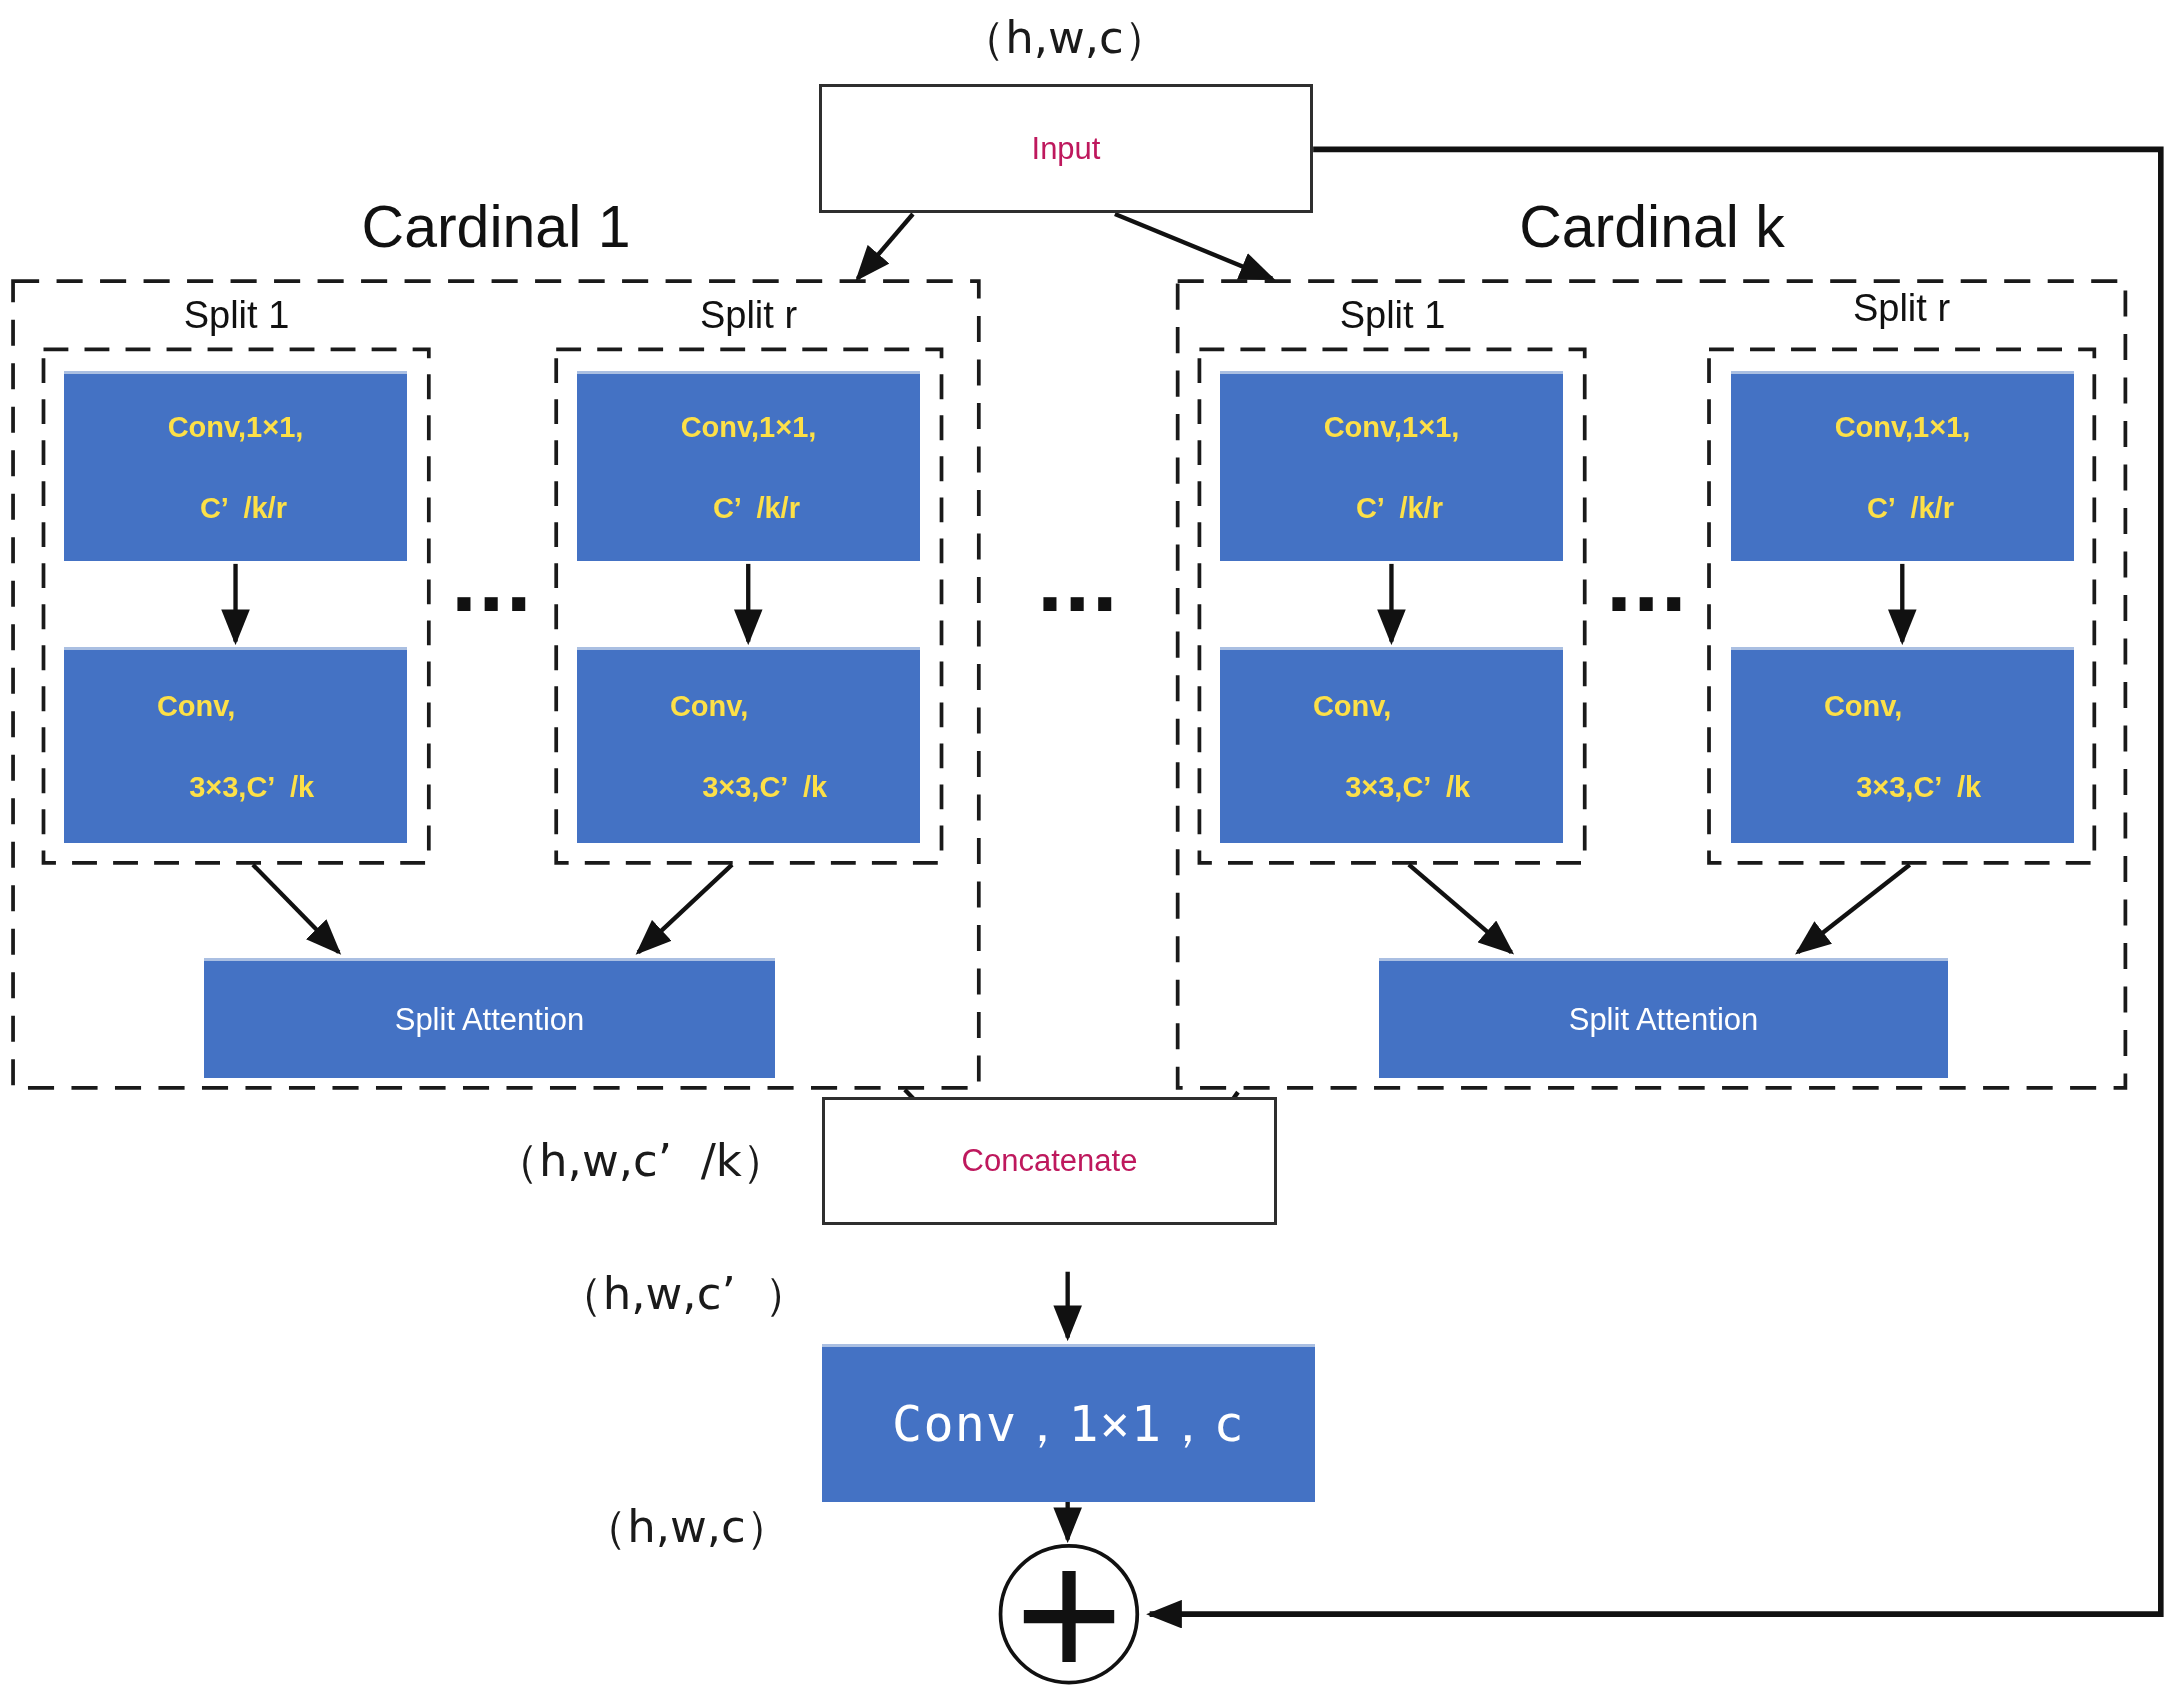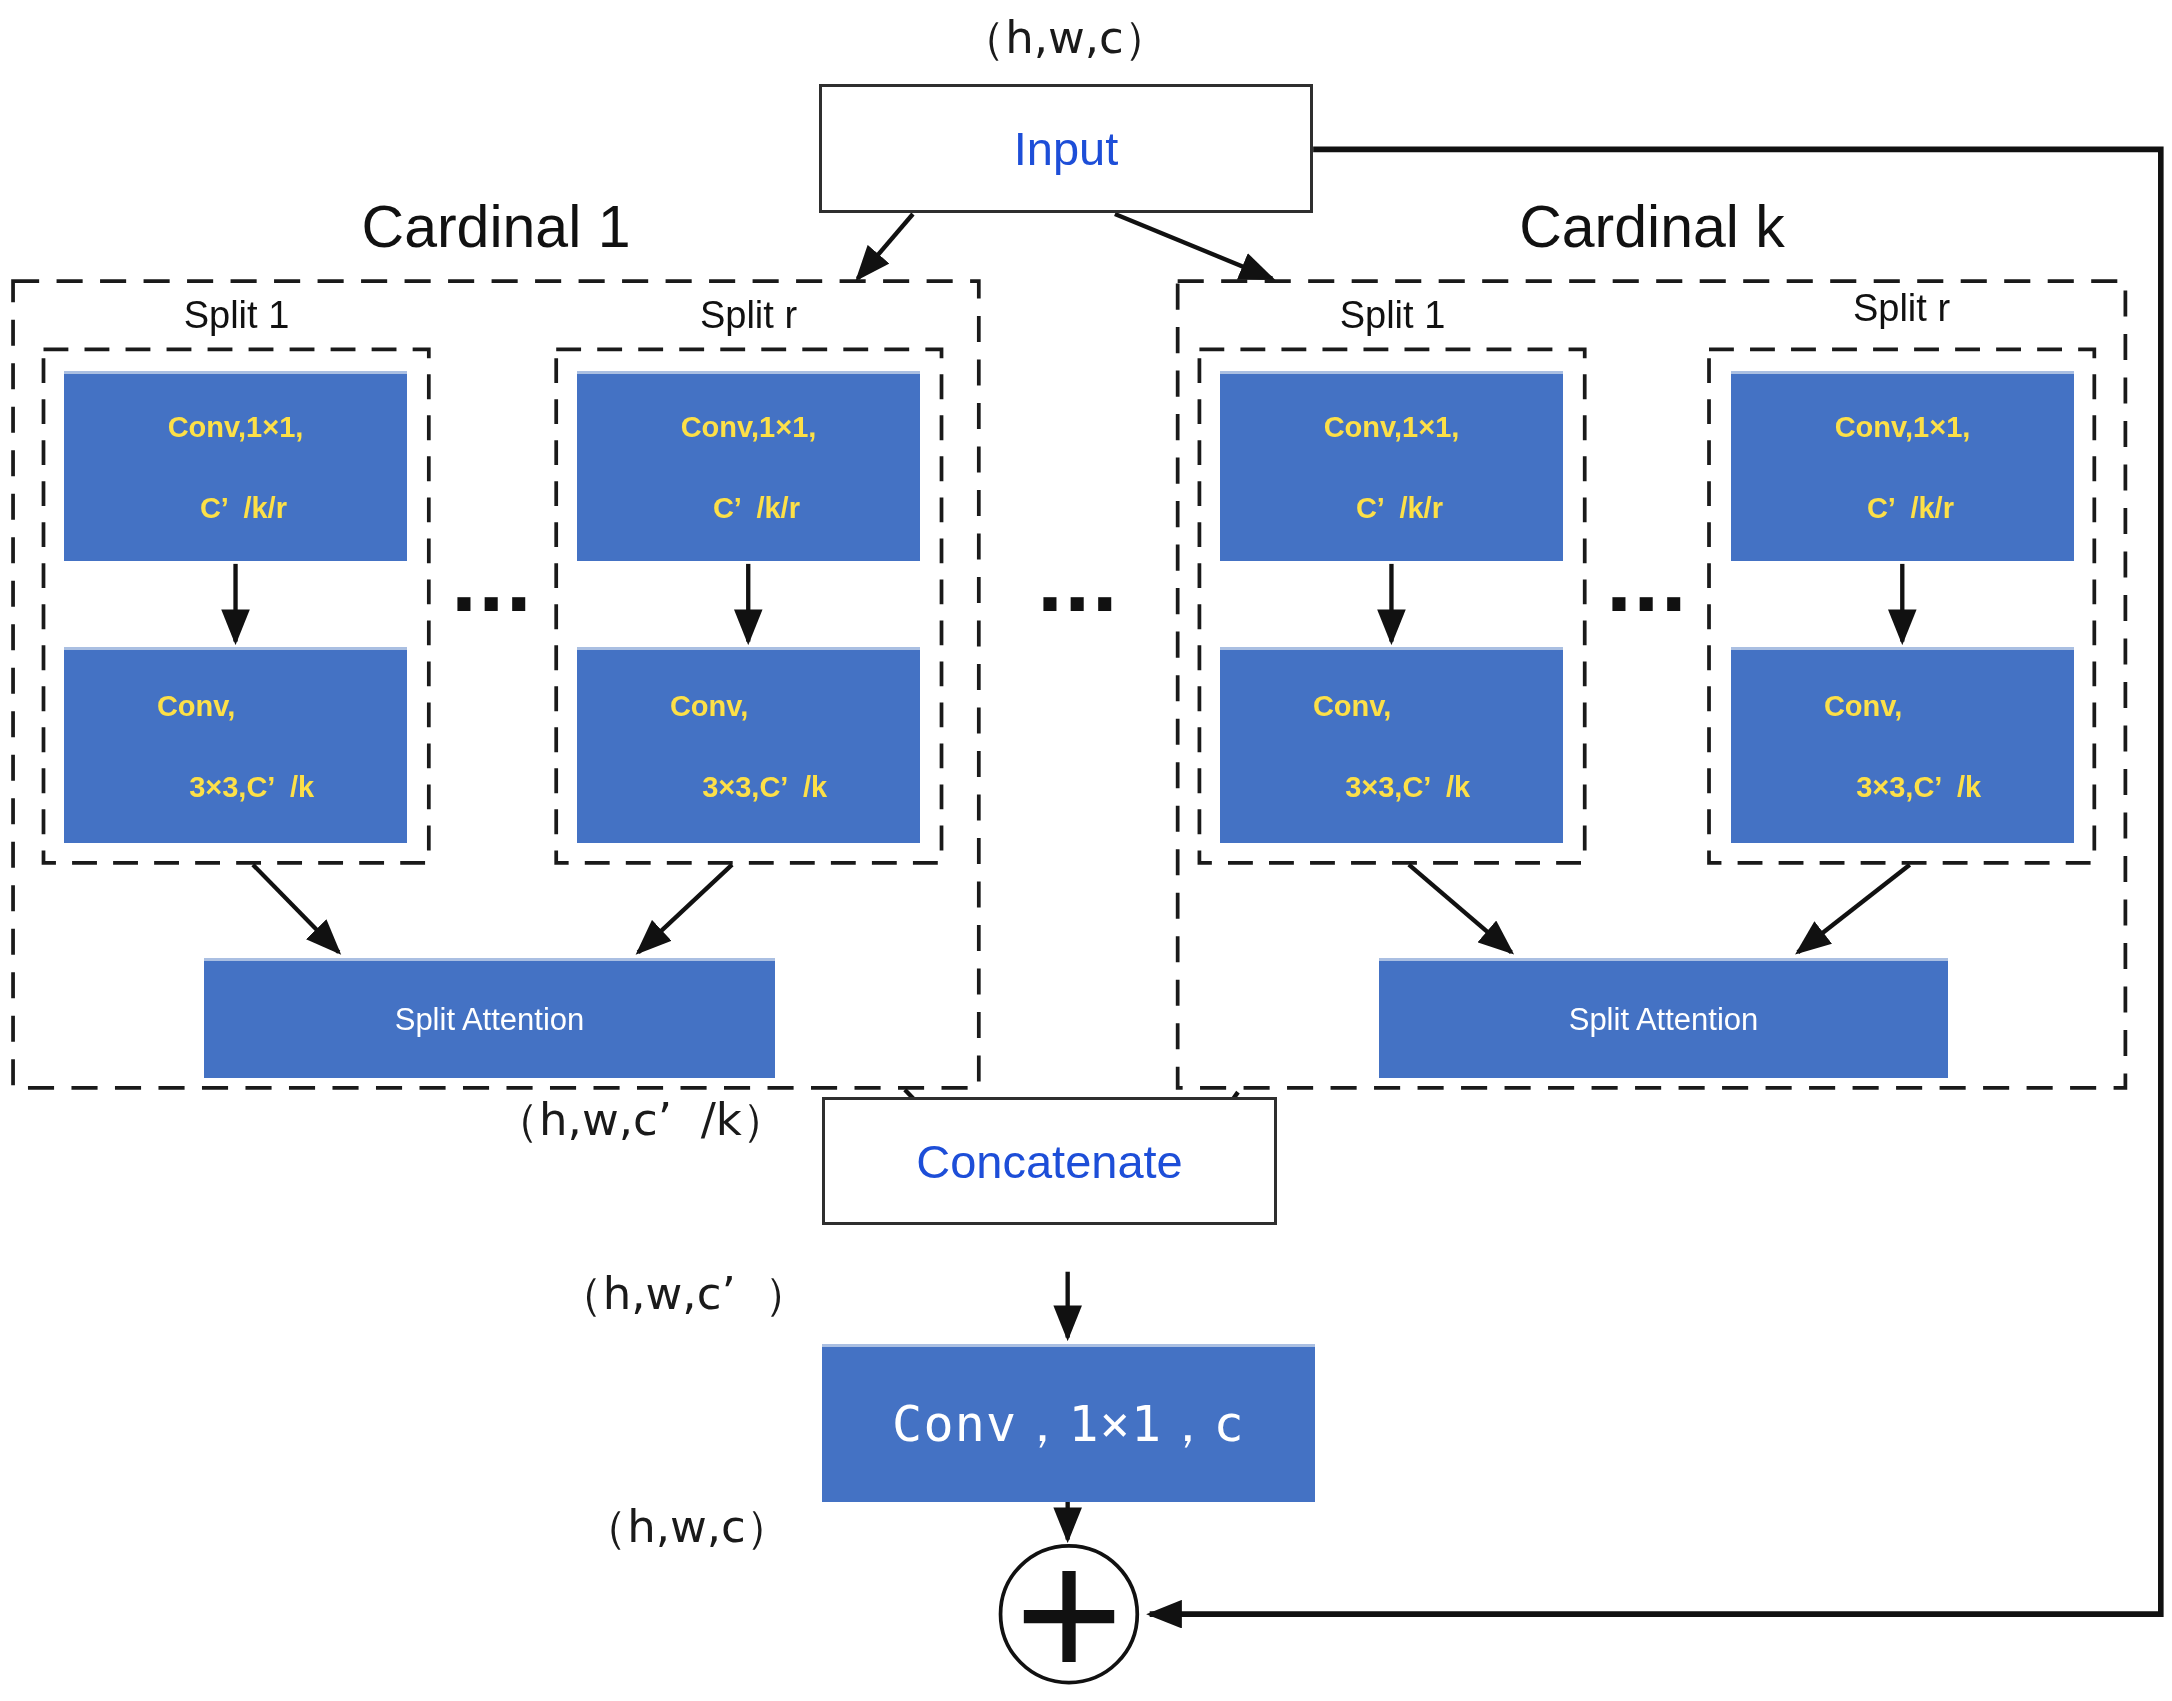--- a/index.html
+++ b/index.html
@@ -4,22 +4,22 @@
 <style>
   html,body{margin:0;padding:0;background:#ffffff;}
   body{width:2172px;height:1702px;font-family:"Liberation Sans",sans-serif;}
   #canvas{position:relative;width:2172px;height:1702px;background:#fff;overflow:hidden;}
   #wires{position:absolute;left:0;top:0;width:100%;height:100%;}
 
   .abs{position:absolute;}
   .center{display:flex;align-items:center;justify-content:center;}
 
   
-  .white-box{background:#ffffff;border:3.7px solid #2f2f2f;color:#1d4ed8;
-             font-size:47px;box-sizing:border-box;}
+  .white-box{background:#ffffff;border:3.7px solid #2f2f2f;color:#be185d;
+             font-size:31px;box-sizing:border-box;}
 
   
   .blue-box{background:#4472C4;color:#ffffff;box-sizing:border-box;
             border-top:3.7px solid #aabfe2;}
   .conv-text{font-size:29px;line-height:1.38;white-space:pre;color:#fde047;font-weight:bold;}
   .sa-text{font-size:31px;color:#fff;}
 
   .conv-main-text{font-family:"DejaVu Sans Mono","DejaVu Sans",monospace;
                   font-size:50px;color:#fff;letter-spacing:1.2px;}
 
@@ -124,21 +124,21 @@
   <div class="abs dots center" style="left:985px;top:563px;width:186px;height:81px;">···</div>
   <div class="abs dots center" style="left:1554px;top:563px;width:186px;height:81px;">···</div>
 
   <div class="abs blue-box center" style="left:204px;top:958px;width:571px;height:120px;">
     <span class="sa-text">Split Attention</span>
   </div>
   <div class="abs blue-box center" style="left:1379px;top:958px;width:569px;height:120px;">
     <span class="sa-text">Split Attention</span>
   </div>
 
-  <div class="abs shape-label center" style="left:423px;top:1095px;width:435px;height:50px;">（h,w,c’  /k）</div>
+  <div class="abs shape-label center" style="left:423px;top:1136px;width:435px;height:50px;">（h,w,c’  /k）</div>
 
   <div class="abs white-box center" style="left:822px;top:1097px;width:455px;height:128px;">Concatenate</div>
 
   <div class="abs shape-label center" style="left:466px;top:1269px;width:435px;height:50px;">（h,w,c’  ）</div>
 
   <div class="abs blue-box center" style="left:822px;top:1344px;width:493px;height:158px;">
     <span class="conv-main-text">Conv，1×1，c</span>
   </div>
 
   <div class="abs shape-label center" style="left:469px;top:1502px;width:435px;height:50px;">（h,w,c）</div>

